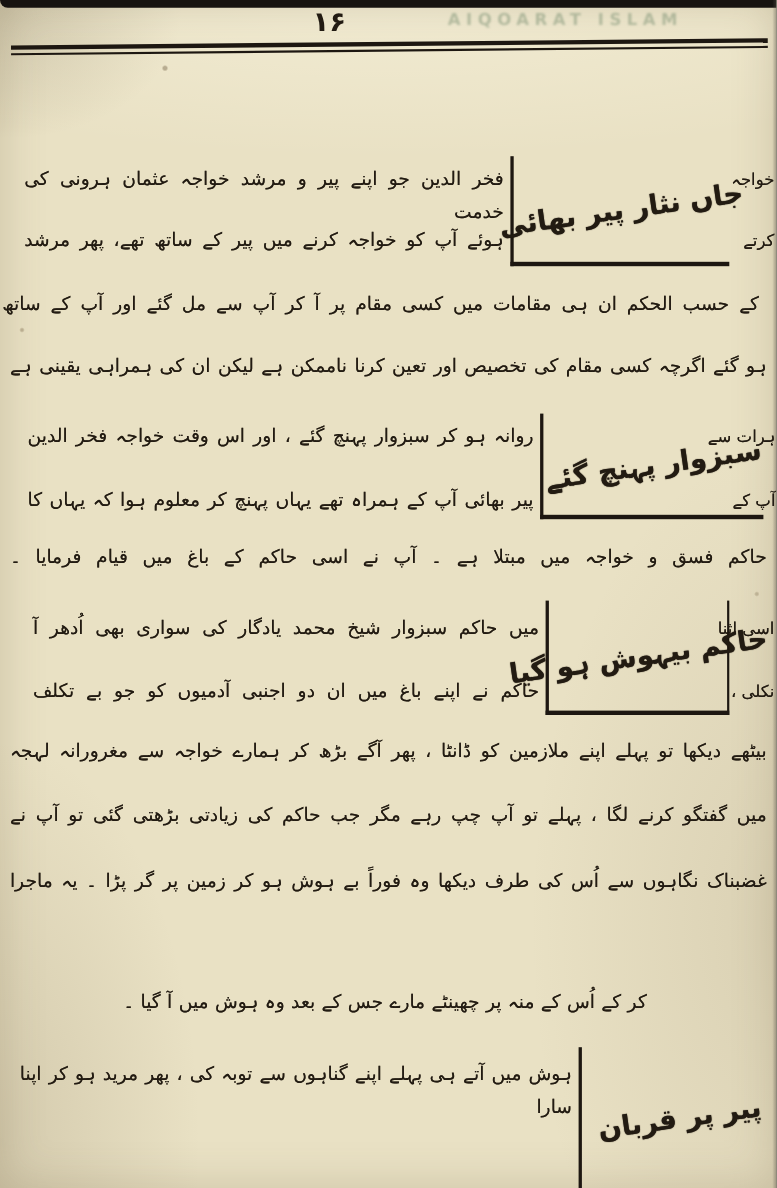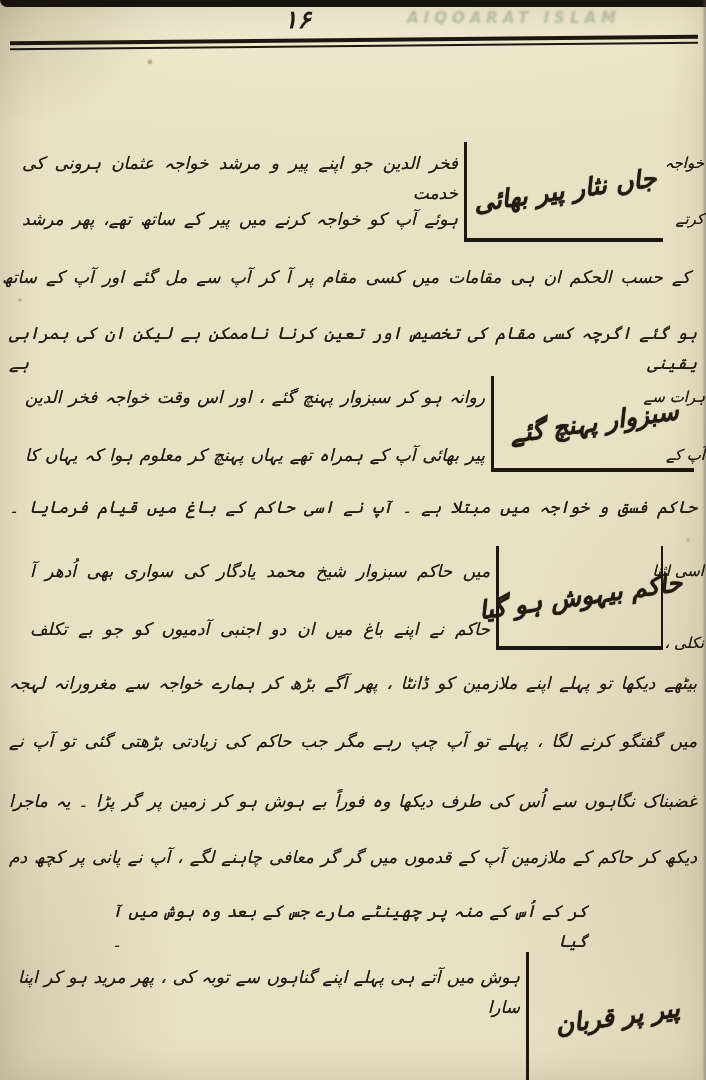--- a/index.html
+++ b/index.html
@@ -19,21 +19,20 @@
     background-color:var(--paper);
     background-image:
       radial-gradient(ellipse 900px 220px at 50% 0%, rgba(255,251,232,.40), transparent 65%),
       radial-gradient(ellipse 320px 620px at 100% 78%, rgba(140,124,94,.16), transparent 70%),
       radial-gradient(ellipse 260px 520px at 0% 96%, rgba(128,112,82,.20), transparent 70%),
       radial-gradient(ellipse 220px 160px at 1% 1%, rgba(116,102,72,.28), transparent 72%),
       radial-gradient(circle at 150px 62px, rgba(90,70,40,.45) 1.5px, transparent 3px),
       radial-gradient(circle at 20px 300px, rgba(90,70,40,.30) 1px, transparent 2.5px),
       radial-gradient(circle at 688px 540px, rgba(90,70,40,.25) 1px, transparent 2.5px);
     box-shadow:inset 0 0 40px rgba(110,95,65,.25);
-    font-style:italic;
   }
   .top-edge{
     position:absolute;top:0;left:0;right:0;height:7px;
     background:#171310;border-radius:0 0 0 12px;
   }
   .right-edge{
     position:absolute;top:0;right:0;width:4px;height:100%;
     background:linear-gradient(to left, rgba(90,85,75,.45), rgba(90,85,75,0));
   }
   .page-number{
@@ -116,27 +115,26 @@
   <div class="sliver" style="top:382px;left:643px;width:62px">ہرات سے</div>
   <div class="sliver" style="top:440px;left:643px;width:62px">آپ کے</div>
   <div class="line just" style="top:382px;left:25px;width:460px">روانہ ہو کر سبزوار پہنچ گئے ، اور اس وقت خواجہ فخر الدین</div>
   <div class="line just" style="top:440px;left:25px;width:460px">پیر بھائی آپ کے ہمراہ تھے یہاں پہنچ کر معلوم ہوا کہ یہاں کا</div>
   <div class="line just" style="top:492px;left:9px;width:688px">حاکم فسق و خواجہ میں مبتلا ہے ۔ آپ نے اسی حاکم کے باغ میں قیام فرمایا ۔</div>
 
   <div class="hbox with-right" style="left:496px;top:546px;width:162px;height:100px">
     <span class="htext">حاکم بیہوش ہو گیا</span>
   </div>
   <div class="sliver" style="top:556px;left:664px;width:40px">اسی اثنا</div>
-  <div class="sliver" style="top:628px;left:664px;width:40px">نکلی ،</div>
+  <div class="sliver" style="top:614px;left:664px;width:40px">نکلی ،</div>
   <div class="line just" style="top:556px;left:30px;width:460px">میں حاکم سبزوار شیخ محمد یادگار کی سواری بھی اُدھر آ</div>
   <div class="line just" style="top:614px;left:30px;width:460px">حاکم نے اپنے باغ میں ان دو اجنبی آدمیوں کو جو بے تکلف</div>
   <div class="line just" style="top:668px;left:9px;width:688px">بیٹھے دیکھا تو پہلے اپنے ملازمین کو ڈانٹا ، پھر آگے بڑھ کر ہمارے خواجہ سے مغرورانہ لہجہ</div>
   <div class="line just" style="top:726px;left:9px;width:688px">میں گفتگو کرنے لگا ، پہلے تو آپ چپ رہے مگر جب حاکم کی زیادتی بڑھتی گئی تو آپ نے</div>
   <div class="line just" style="top:786px;left:9px;width:688px">غضبناک نگاہوں سے اُس کی طرف دیکھا وہ فوراً بے ہوش ہو کر زمین پر گر پڑا ۔ یہ ماجرا</div>
-  <div class="line just" style="top:842px;left:9px;width:688px">دیکھ کر حاکم کے ملازمین آپ کے قدموں میں گر گر معافی چاہنے لگے ، آپ نے پانی پر کچھ دم</div>
   <div class="line just" style="top:896px;left:112px;width:476px">کر کے اُس کے منہ پر چھینٹے مارے جس کے بعد وہ ہوش میں آ گیا ۔</div>
 
   <div class="hbox no-bottom" style="left:526px;top:952px;width:178px;height:128px">
     <span class="htext">پیر پر قربان</span>
   </div>
   <div class="line just" style="top:962px;left:18px;width:502px">ہوش میں آتے ہی پہلے اپنے گناہوں سے توبہ کی ، پھر مرید ہو کر اپنا سارا</div>
 
 </div>
 
 </body></html>

